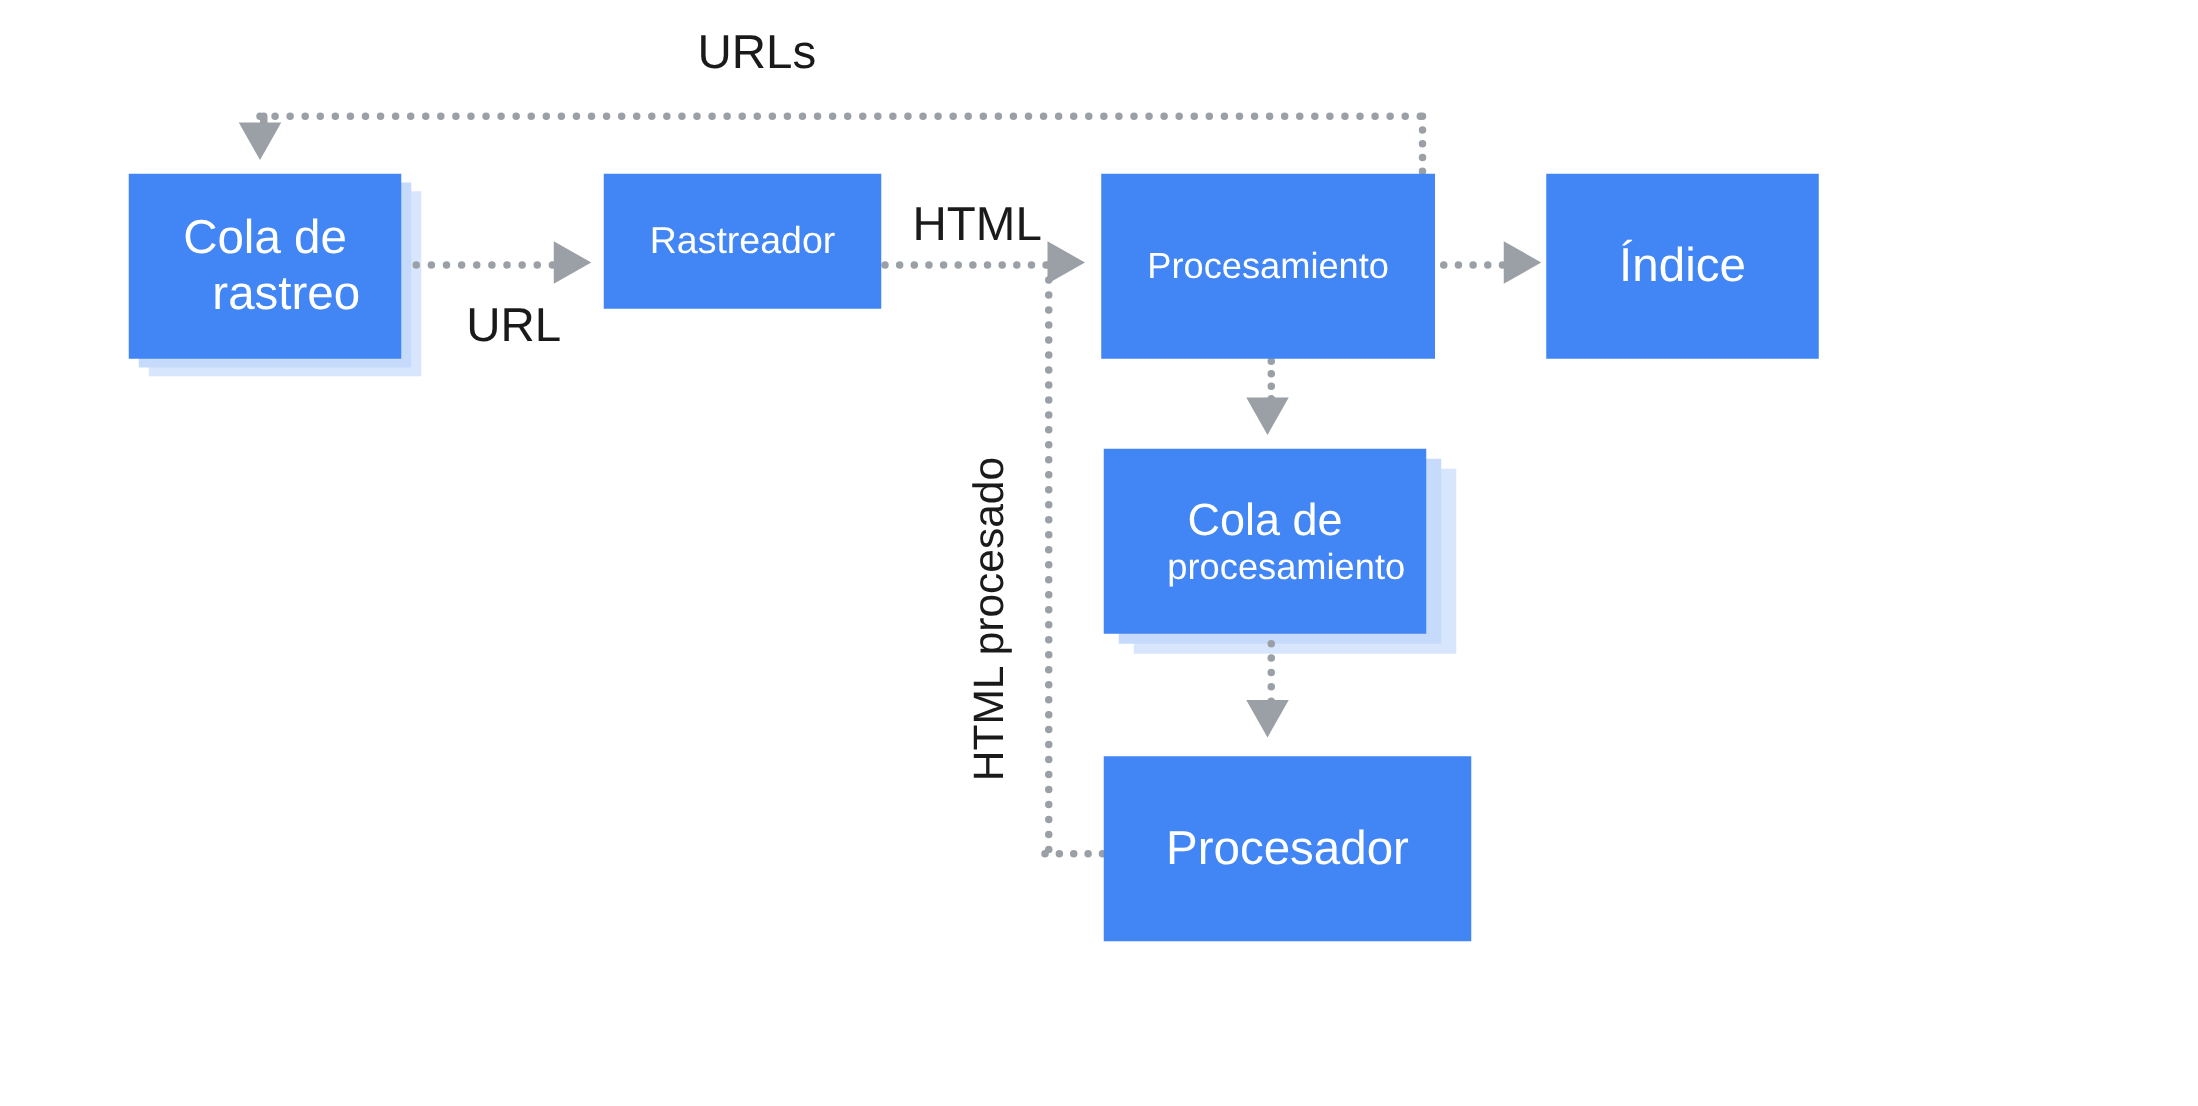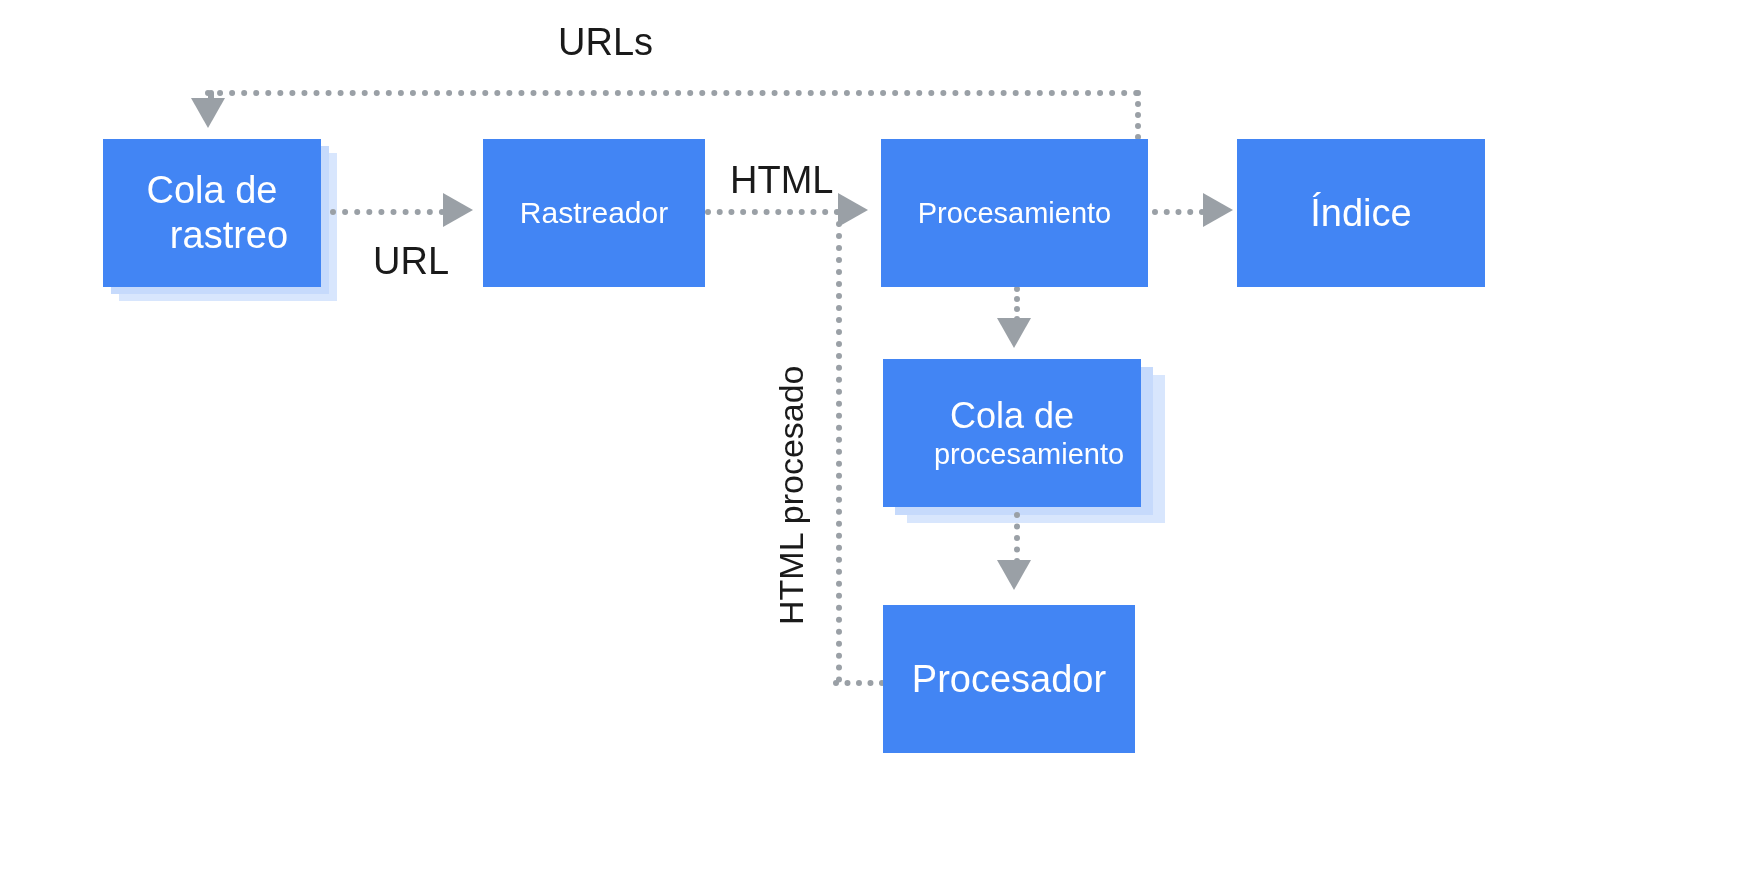--- a/index.html
+++ b/index.html
@@ -125,36 +125,36 @@
   <div class="dot-v" style="left:836px; top:209px; height:474px;"></div>
   <div class="edge-label vertical" style="left:772px; top:625px; font-size:34px;">HTML procesado</div>
 
   <div class="stack-sheet s2" style="left:119px; top:153px; width:218px; height:148px;"></div>
   <div class="stack-sheet" style="left:111px; top:146px; width:218px; height:148px;"></div>
   <div class="node" style="left:103px; top:139px; width:218px; height:148px;">
     <span class="line1" style="font-size:38px;">Cola de</span>
     <span class="line2" style="font-size:38px;">rastreo</span>
   </div>
 
-  <div class="node" style="left:483px; top:139px; width:222px; height:148px;">
+  <div class="node" style="left:483px; top:139px; width:222px; height:108px;">
     <span class="line1" style="font-size:30px;">Rastreador</span>
   </div>
 
   <div class="node" style="left:881px; top:139px; width:267px; height:148px;">
     <span class="line1" style="font-size:29px;">Procesamiento</span>
   </div>
 
-  <div class="node" style="left:1237px; top:139px; width:248px; height:148px;">
+  <div class="node" style="left:1237px; top:139px; width:218px; height:148px;">
     <span class="line1" style="font-size:38px;">Índice</span>
   </div>
 
   <div class="stack-sheet s2" style="left:907px; top:375px; width:258px; height:148px;"></div>
   <div class="stack-sheet" style="left:895px; top:367px; width:258px; height:148px;"></div>
   <div class="node" style="left:883px; top:359px; width:258px; height:148px;">
     <span class="line1" style="font-size:36px;">Cola de</span>
     <span class="line2" style="font-size:29px;">procesamiento</span>
   </div>
 
-  <div class="node" style="left:883px; top:605px; width:252px; height:148px;">
+  <div class="node" style="left:883px; top:605px; width:294px; height:148px;">
     <span class="line1" style="font-size:38px;">Procesador</span>
   </div>
 
 </div>
 
 </body></html>

